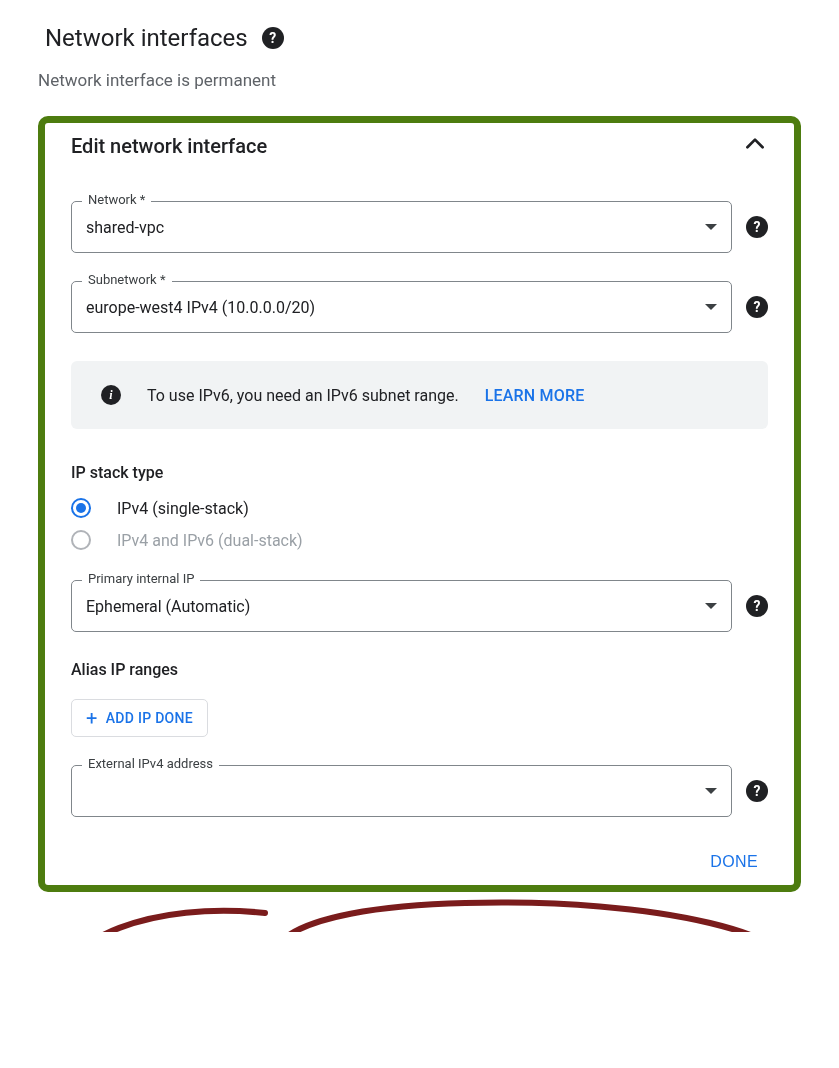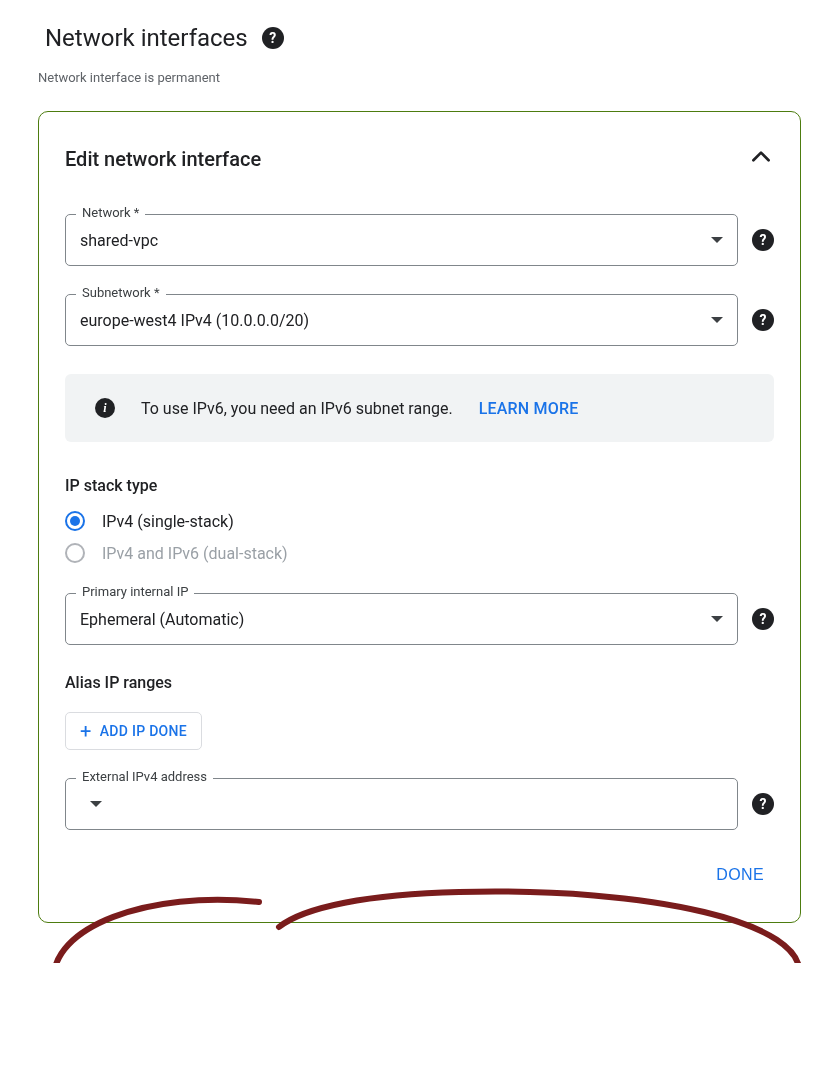--- a/index.html
+++ b/index.html
@@ -34,27 +34,27 @@
     color: #fff;
     font-size: 14px;
     font-weight: 700;
     display: inline-flex;
     align-items: center;
     justify-content: center;
     line-height: 1;
   }
   .subtext {
     color: #5f6368;
-    font-size: 13px;
+    font-size: 17px;
     margin: 18px 0 26px 0;
   }
   .card {
-    border: 1px solid #4d7c0f;
+    border: 7px solid #4d7c0f;
     border-radius: 10px;
-    padding: 32px 26px;
+    padding: 8px 26px;
     position: relative;
   }
   .card-header {
     display: flex;
     justify-content: space-between;
     align-items: center;
     margin-bottom: 40px;
   }
   .card-header h3 {
     font-size: 20px;
@@ -68,21 +68,21 @@
     align-items: center;
     gap: 14px;
   }
   .field-box {
     flex: 1;
     border: 1px solid #80868b;
     border-radius: 5px;
     height: 52px;
     display: flex;
     align-items: center;
-    justify-content: space-between;
+    justify-content: flex-end;
     padding: 0 14px;
     font-size: 16px;
     position: relative;
     background:#fff;
   }
   .field-label {
     position: absolute;
     top: -10px;
     left: 10px;
     background: #fff;
@@ -129,21 +129,21 @@
     letter-spacing: .2px;
   }
   h4.sub-title {
     font-size: 16px;
     font-weight: 500;
     margin: 12px 0 16px 0;
   }
   .radio-row {
     display: flex;
     align-items: center;
-    gap: 17px;
+    gap: 26px;
     margin-bottom: 12px;
     font-size:16px;
   }
   .radio {
     width: 20px; height: 20px; border-radius: 50%;
     display:inline-flex; align-items:center; justify-content:center;
   }
   .radio.checked { border: 2px solid #1a73e8; }
   .radio.checked::after { content:""; width:10px; height:10px; border-radius:50%; background:#1a73e8; }
   .radio.unchecked { border: 2px solid #b0b3b8; }

